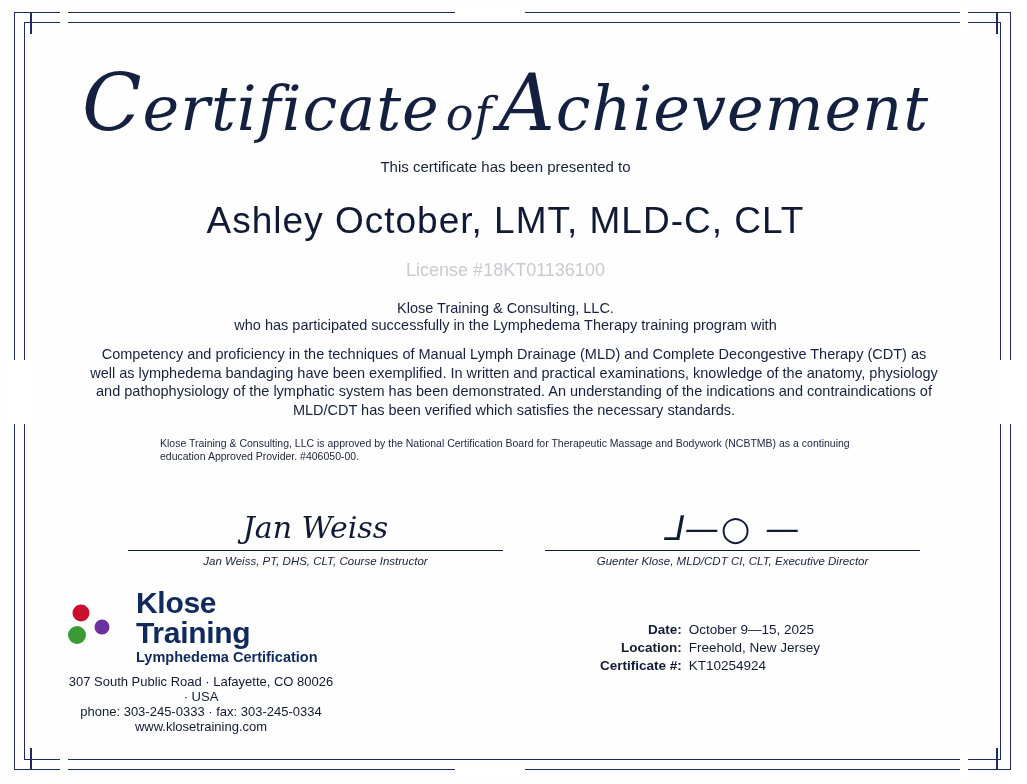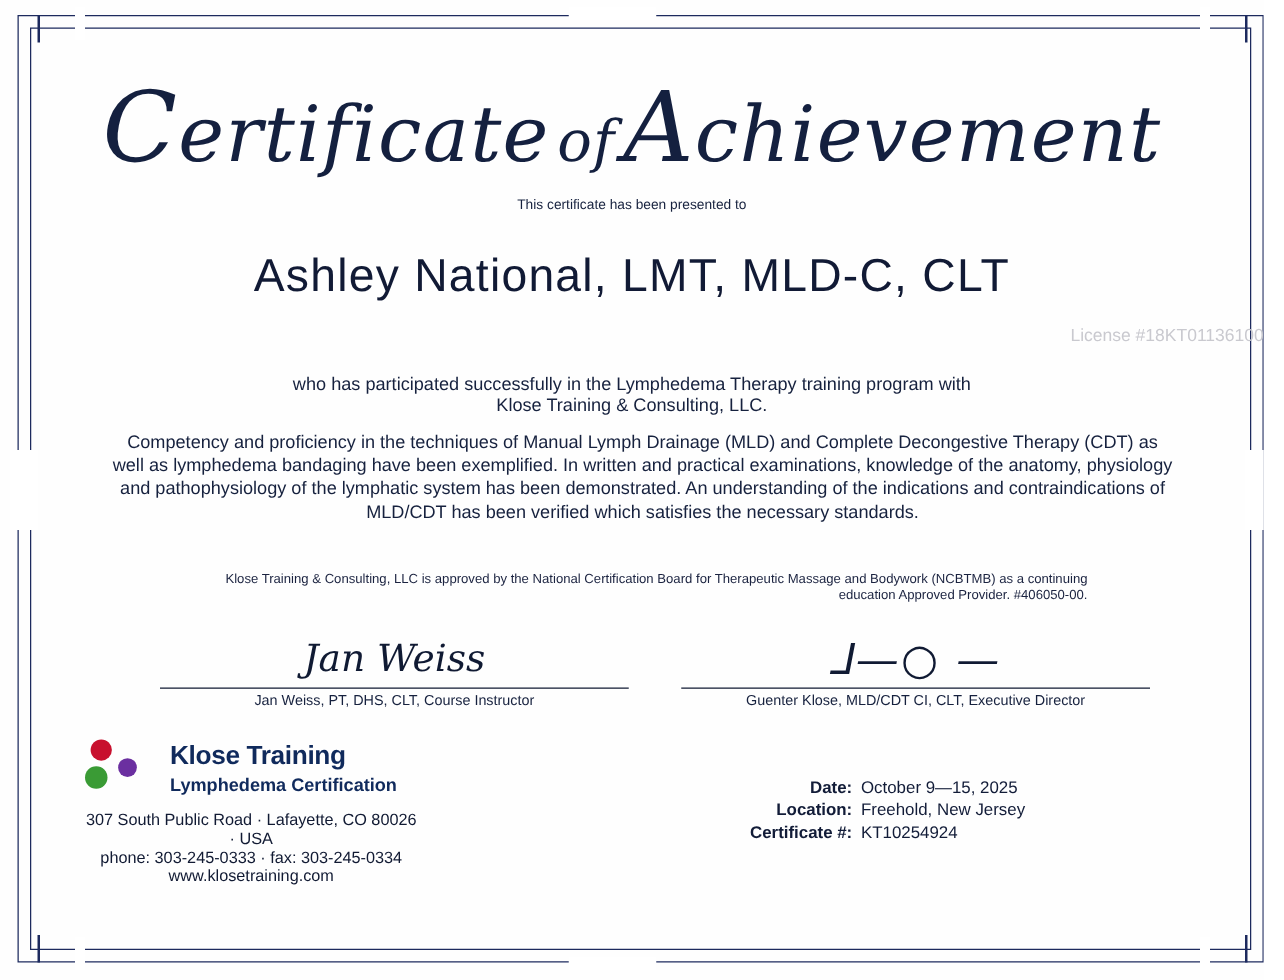--- a/index.html
+++ b/index.html
@@ -73,40 +73,40 @@
   .title .small-of {
     font-size: 46px;
     padding: 0 6px;
   }
 
   .presented {
     position: absolute;
     top: 158px;
     left: 0; width: 100%;
     text-align: center;
-    font-size: 11px;
+    font-size: 15px;
     color: #16213e;
   }
 
   .recipient {
     position: absolute;
     top: 200px;
     left: 0; width: 100%;
     text-align: center;
     font-size: 37px;
     letter-spacing: 1px;
     color: #111a35;
   }
 
   .license {
     position: absolute;
     top: 260px;
     left: 0; width: 100%;
-    text-align: right;
-    font-size: 14px;
+    text-align: center;
+    font-size: 18px;
     color: #c9c9cf;
   }
 
   .program {
     position: absolute;
     top: 300px;
     left: 0; width: 100%;
     text-align: center;
     font-size: 14.5px;
     line-height: 17px;
@@ -119,24 +119,24 @@
     left: 90px;
     width: 848px;
     text-align: center;
     font-size: 14.5px;
     line-height: 18.5px;
     color: #16213e;
   }
 
   .approval {
     position: absolute;
-    top: 457px;
+    top: 437px;
     left: 160px;
     width: 710px;
-    text-align: right;
+    text-align: left;
     font-size: 10.5px;
     line-height: 13px;
     color: #1b2340;
   }
 
   
   .sig-block {
     position: absolute;
     top: 505px;
   }
@@ -160,20 +160,21 @@
   .sig-line {
     border-bottom: 1.2px solid #101a33;
     width: 100%;
     height: 0;
   }
   .sig-caption {
     text-align: center;
     font-size: 11.5px;
     padding-top: 4px;
     color: #16213e;
+    font-style: italic;
   }
 
   
   .logo-wrap {
     position: absolute;
     left: 66px;
     top: 588px;
     width: 270px;
   }
   .logo-row {
@@ -183,21 +184,21 @@
   .logo-mark {
     width: 62px;
     height: 52px;
     position: relative;
     flex: none;
   }
   .logo-text {
     padding-left: 8px;
   }
   .logo-title {
-    font-size: 21px;
+    font-size: 30px;
     font-weight: bold;
     color: #102a5c;
     line-height: 30px;
     letter-spacing: -0.3px;
   }
   .logo-sub {
     font-size: 14.5px;
     font-weight: bold;
     color: #102a5c;
     line-height: 18px;
@@ -250,27 +251,27 @@
   <div class="corner-tick" style="left:996px; top:12px;  width:1.5px; height:22px;"></div>
   <div class="corner-tick" style="left:30px;  top:748px; width:1.5px; height:22px;"></div>
   <div class="corner-tick" style="left:996px; top:748px; width:1.5px; height:22px;"></div>
 
   <div class="title">
     <span class="cap">C</span><span>ertificate</span><span class="small-of">of</span><span class="cap">A</span><span>chievement</span>
   </div>
 
   <div class="presented">This certificate has been presented to</div>
 
-  <div class="recipient">Ashley National, LMT, MLD-C, CLT</div>
+  <div class="recipient">Ashley October, LMT, MLD-C, CLT</div>
 
   <div class="license">License #18KT01136100</div>
 
   <div class="program">
+    <div>Klose Training &amp; Consulting, LLC.</div>
     <div>who has participated successfully in the Lymphedema Therapy training program with</div>
-    <div>Klose Training &amp; Consulting, LLC.</div>
   </div>
 
   <div class="body-text">Competency and proficiency in the techniques of Manual Lymph Drainage (MLD) and Complete Decongestive Therapy (CDT) as well as lymphedema bandaging have been exemplified. In written and practical examinations, knowledge of the anatomy, physiology and pathophysiology of the lymphatic system has been demonstrated. An understanding of the indications and contraindications of MLD/CDT has been verified which satisfies the necessary standards.</div>
 
   <div class="approval">Klose Training &amp; Consulting, LLC is approved by the National Certification Board for Therapeutic Massage and Bodywork (NCBTMB) as a continuing education Approved Provider. #406050-00.</div>
 
   <div class="sig-block sig-left">
     <div class="sig-script">Jan Weiss</div>
     <div class="sig-line"></div>
     <div class="sig-caption">Jan Weiss, PT, DHS, CLT, Course Instructor</div>

